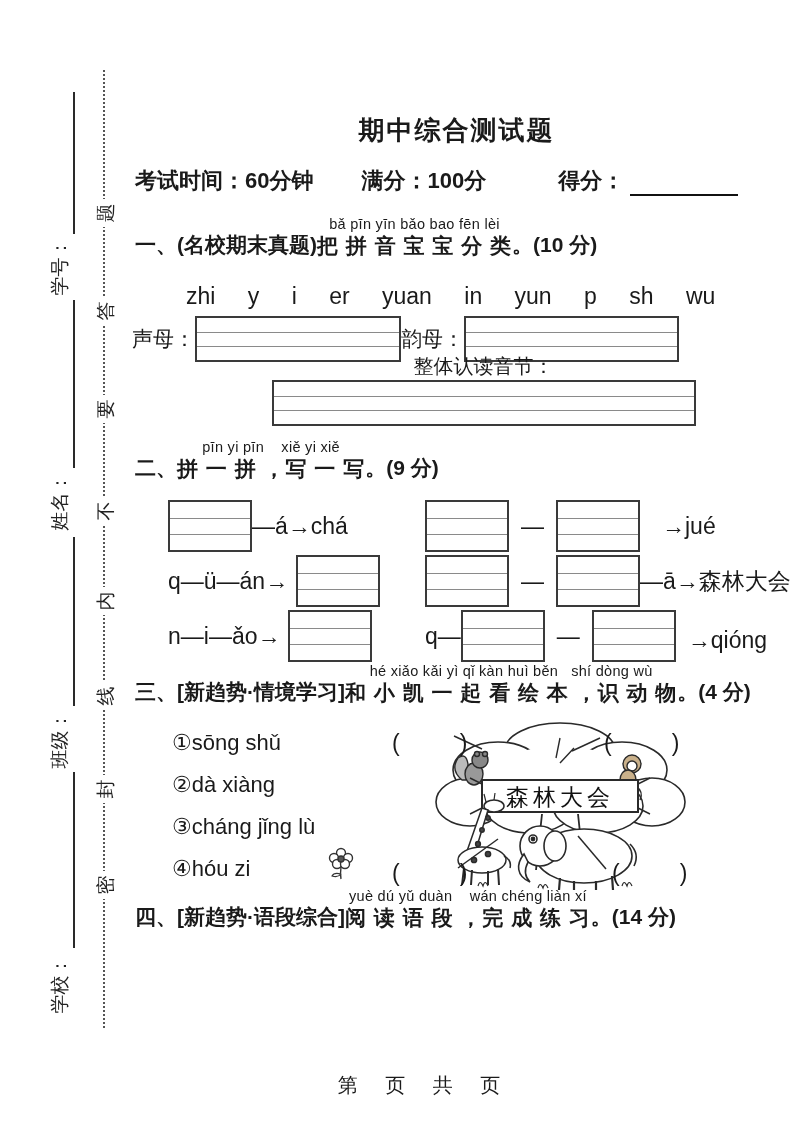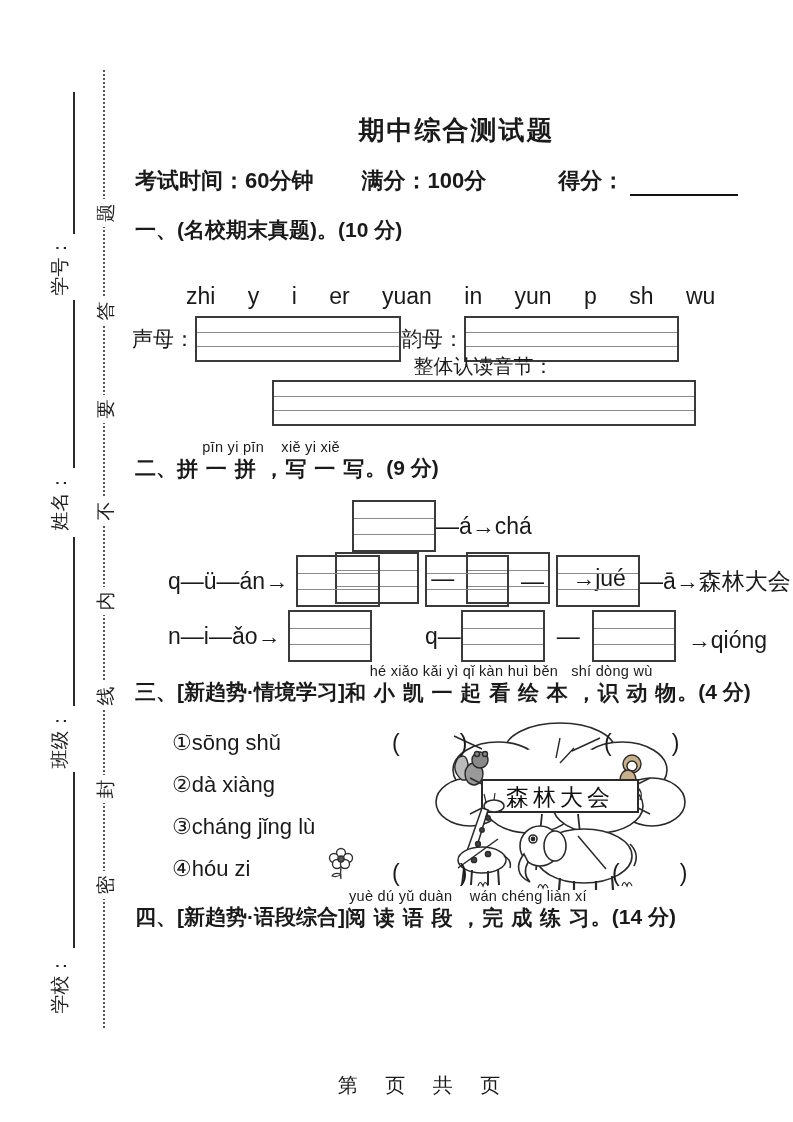--- a/index.html
+++ b/index.html
@@ -89,20 +89,24 @@
   <div class="sec info-row" style="top:166px;">
     <span>考试时间：60分钟</span>
     <span class="gap1">满分：100分</span>
     <span class="gap2">得分：</span>
     <span class="score-line"></span>
   </div>
 
   <div class="sec qheader" style="top:216px;">
     <span>一、</span>
       <span>(名校期末真题)</span>
+    <span class="annotated">
+      <span class="pin">bǎ pīn yīn bǎo bao fēn lèi</span>
+      <span class="base">把 拼 音 宝 宝 分 类</span>
+    </span>
     <span>。(10 分)</span>
   </div>
 
   <div class="sec q1-items" style="top:283px;">zhi y i er yuan in yun p sh wu</div>
 
   <div class="sec q1row" style="top:316px; padding-left:12px;">
     <span class="kai">声母：</span>
     <span class="plbox" style="width:206px; height:46px;">
         <i class="l1"></i>
         <i class="l2"></i>
@@ -124,21 +128,21 @@
 
   <div class="sec qheader" style="top:439px;">
     <span>二、</span>
     <span class="annotated">
       <span class="pin">pīn yi pīn    xiě yi xiě</span>
       <span class="base">拼 一 拼 ，写 一 写</span>
     </span>
     <span>。(9 分)</span>
   </div>
 
-  <div class="sec q2row" style="top:500px;flex-direction:column;">
+  <div class="sec q2row" style="top:500px;">
     <span class="q2cell q2cell-l">
       <span class="pbox">
           <i class="l1"></i>
           <i class="l2"></i>
         </span>
       <span class="q2txt">—á→chá</span>
     </span>
     <span class="q2cell">
       <span class="pbox">
           <i class="l1"></i>

